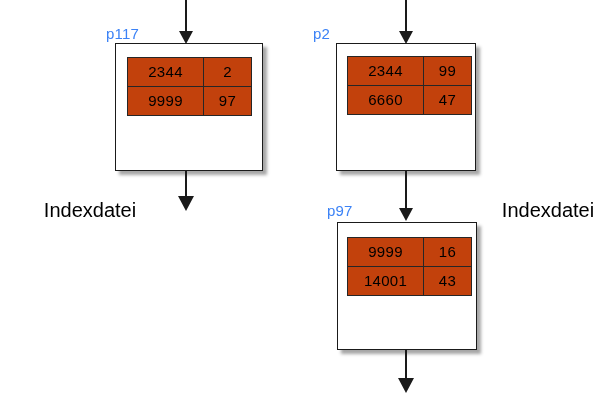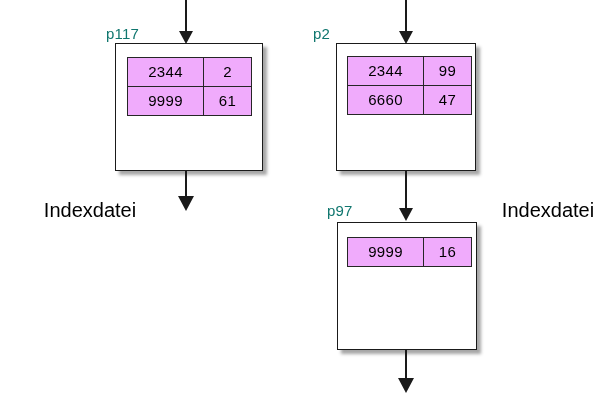--- a/index.html
+++ b/index.html
@@ -22,29 +22,29 @@
     position: absolute;
     background: #ffffff;
     border: 1.6px solid #1a1a1a;
     box-sizing: border-box;
     box-shadow: 4px 4px 3px rgba(60,60,60,0.45);
   }
   
   .block-label {
     position: absolute;
     font-size: 15px;
-    color: #0f766e;
+    color: #3b82f6;
     letter-spacing: 0.2px;
     white-space: nowrap;
   }
   
   .entry-table {
     position: absolute;
     border-collapse: collapse;
-    background: #f0abfc;
+    background: #c2410c;
     table-layout: fixed;
   }
   .entry-table td {
     border: 1.3px solid #262626;
     text-align: center;
     vertical-align: middle;
     font-size: 15px;
     color: #000000;
     height: 28px;
     padding: 0;
@@ -91,21 +91,21 @@
   <div class="page-box" style="left:115px; top:43px; width:148px; height:128px;"></div>
 
   <table class="entry-table" style="left:127px; top:57px; width:122px;">
     <tbody>
       <tr>
         <td class="col-key">2344</td>
         <td class="col-ptr">2</td>
       </tr>
       <tr>
         <td class="col-key">9999</td>
-        <td class="col-ptr">61</td>
+        <td class="col-ptr">97</td>
       </tr>
     </tbody>
   </table>
 
   <svg class="arrow" style="left:170px; top:170px;" width="32" height="44" viewBox="0 0 32 44">
     <line x1="16" y1="0" x2="16" y2="28"></line>
     <polygon points="8,26 24,26 16,41"></polygon>
   </svg>
 
   <svg class="arrow" style="left:390px; top:0px;" width="32" height="46" viewBox="0 0 32 46">
@@ -138,20 +138,24 @@
   <div class="block-label" style="left:327px; top:202px;">p97</div>
 
   <div class="page-box" style="left:337px; top:222px; width:140px; height:128px;"></div>
 
   <table class="entry-table" style="left:347px; top:237px; width:120px;">
     <tbody>
       <tr>
         <td class="col-key">9999</td>
         <td class="col-ptr">16</td>
       </tr>
+      <tr>
+        <td class="col-key">14001</td>
+        <td class="col-ptr">43</td>
+      </tr>
     </tbody>
   </table>
 
   <svg class="arrow" style="left:390px; top:350px;" width="32" height="46" viewBox="0 0 32 46">
     <line x1="16" y1="0" x2="16" y2="30"></line>
     <polygon points="8,28 24,28 16,43"></polygon>
   </svg>
 
   <div class="legend" style="left:20px; top:196px; width:140px;">
     <span class="legend-line">Indexdatei</span>

